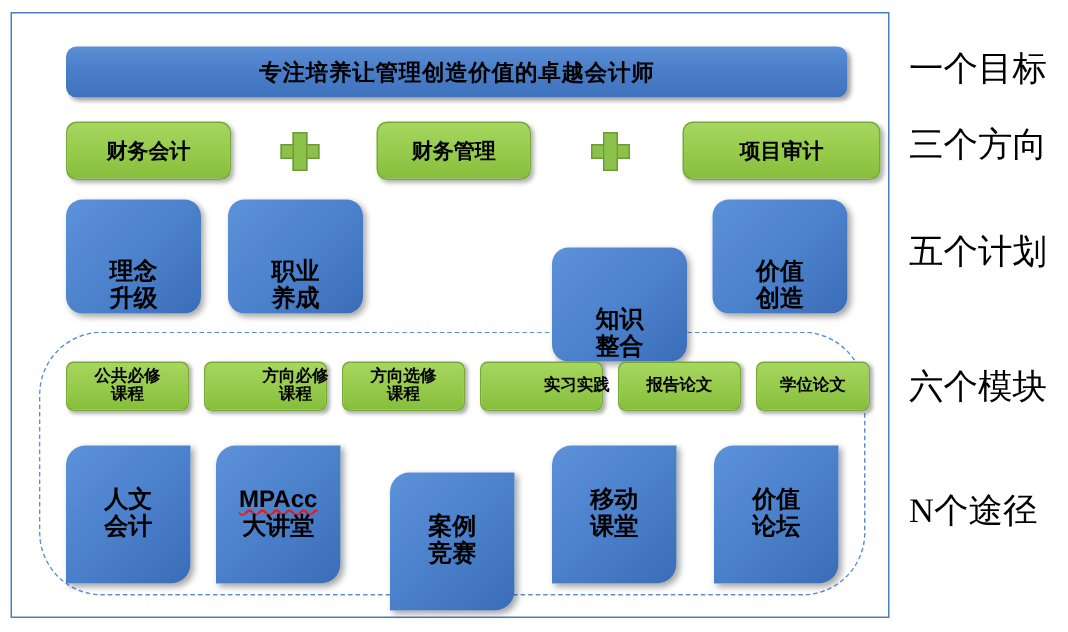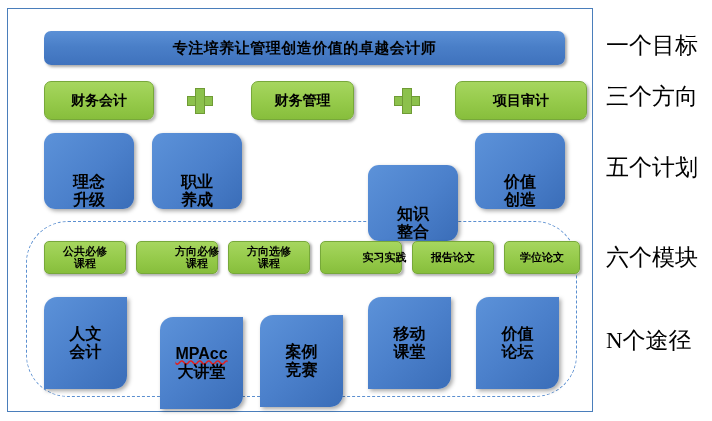--- a/index.html
+++ b/index.html
@@ -292,21 +292,21 @@
     <div class="module-box" style="left:460px; width:76px;">
       <span class="label">学位论文</span>
     </div>
   </div>
 
   <div class="path-row">
     <div class="path-box" style="left:0px; width:83px;">
       <span class="label">人文</span>
       <span class="label">会计</span>
     </div>
-    <div class="path-box" style="left:116px; width:83px;margin-top:20px;">
+    <div class="path-box" style="left:100px; width:83px;">
       <span class="label misspelled">MPAcc</span>
       <span class="label">大讲堂</span>
     </div>
     <div class="path-box" style="left:216px; width:83px;margin-top:18px;">
       <span class="label">案例</span>
       <span class="label">竞赛</span>
     </div>
     <div class="path-box" style="left:324px; width:83px;">
       <span class="label">移动</span>
       <span class="label">课堂</span>

